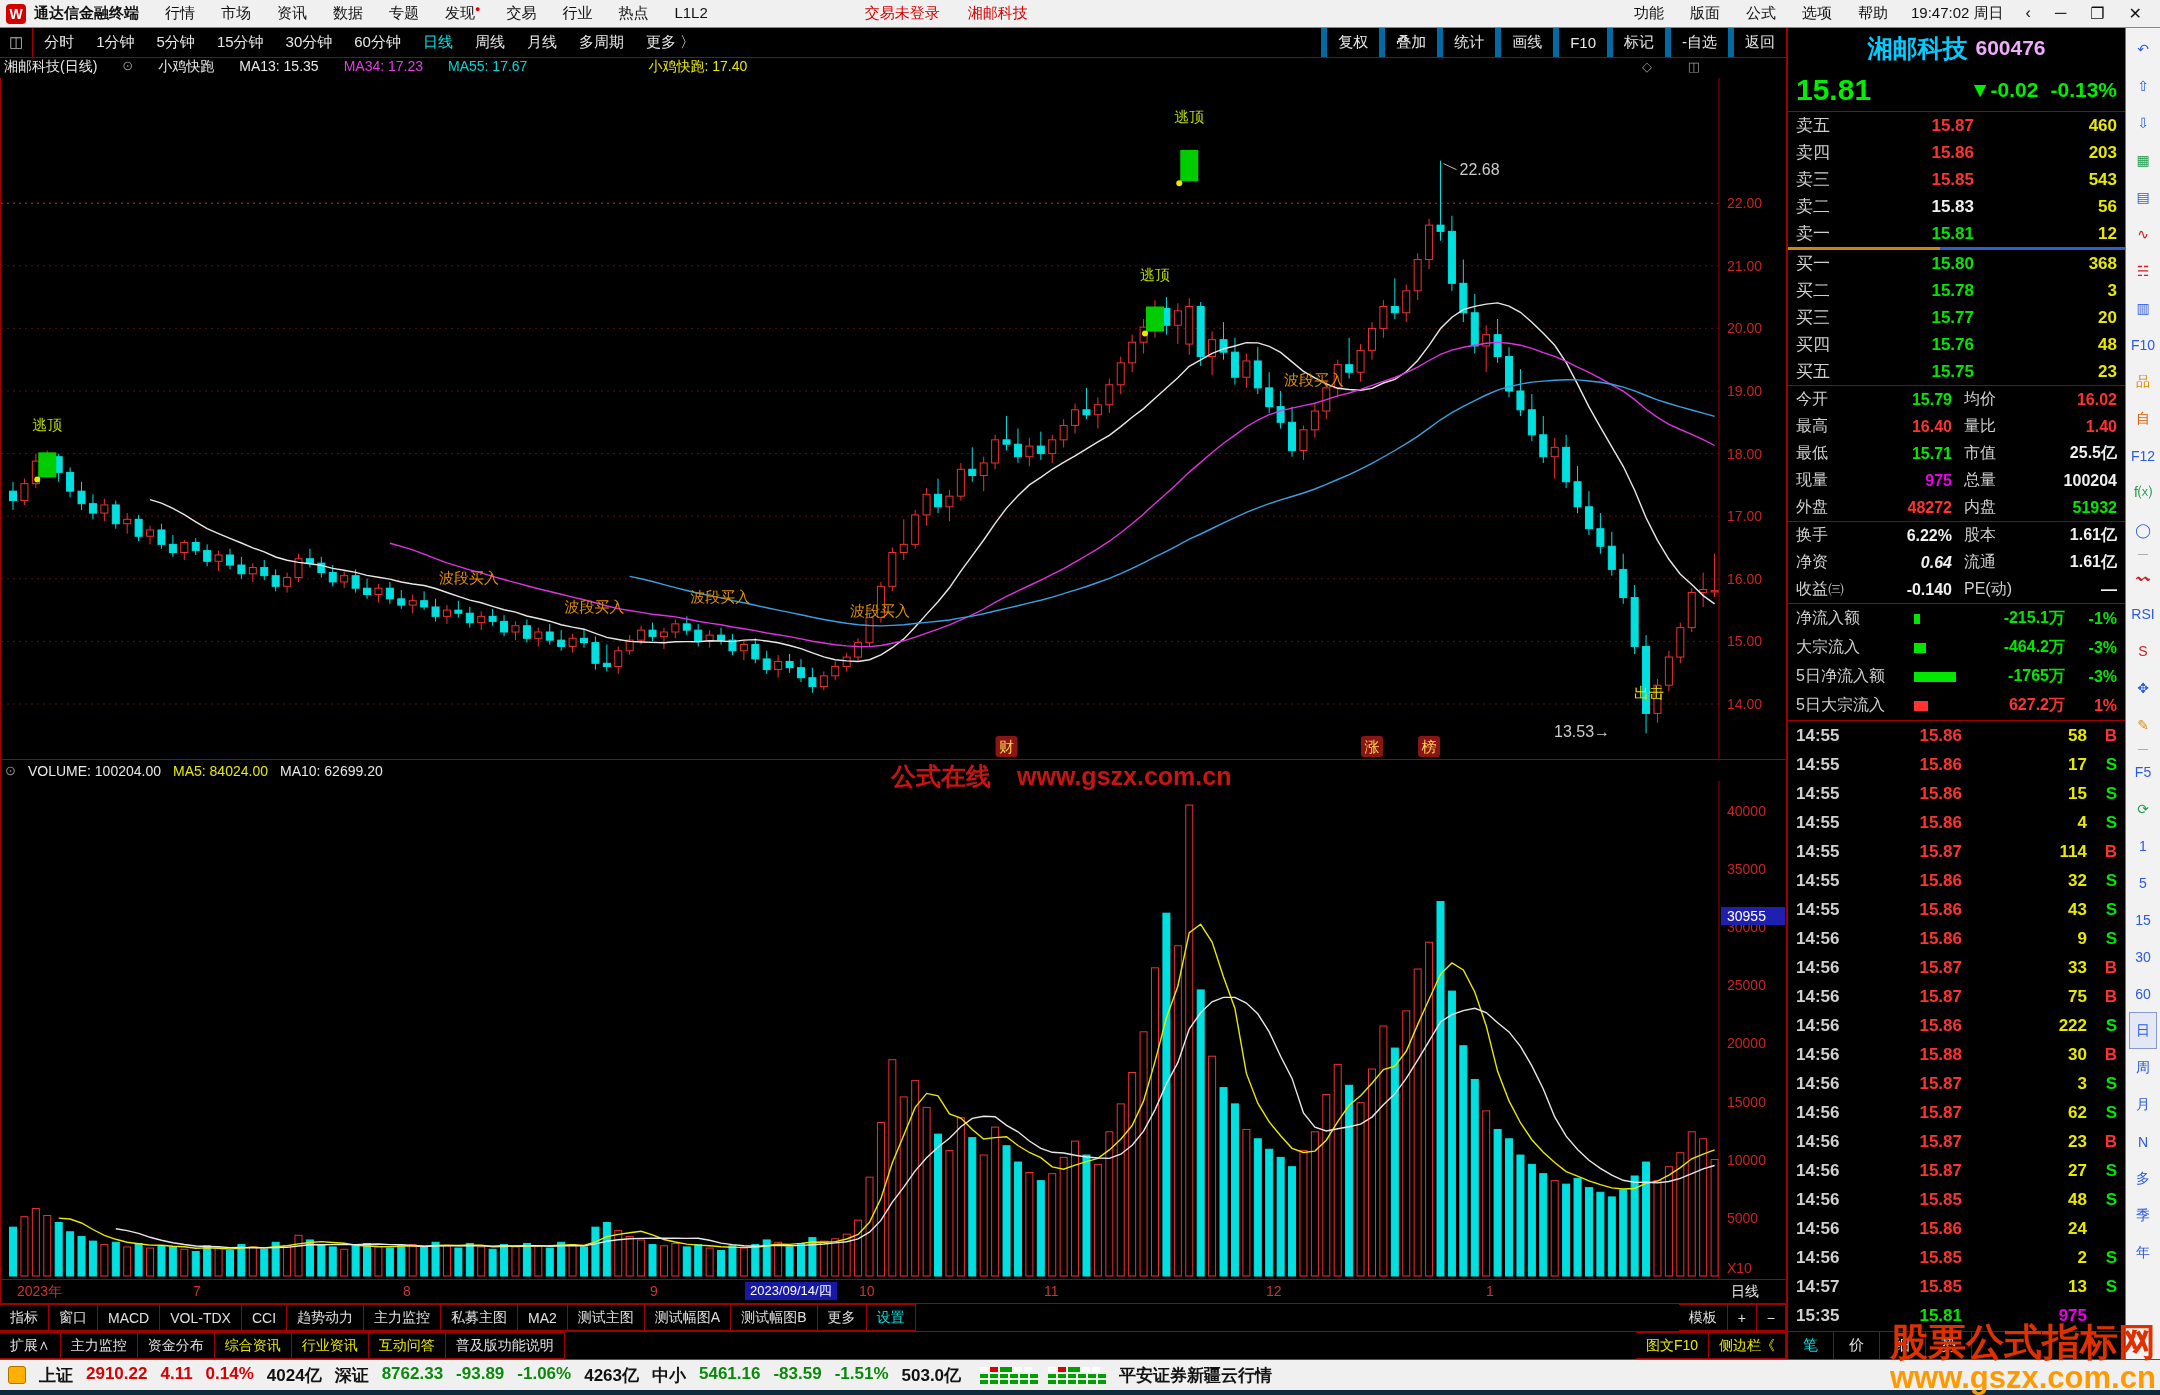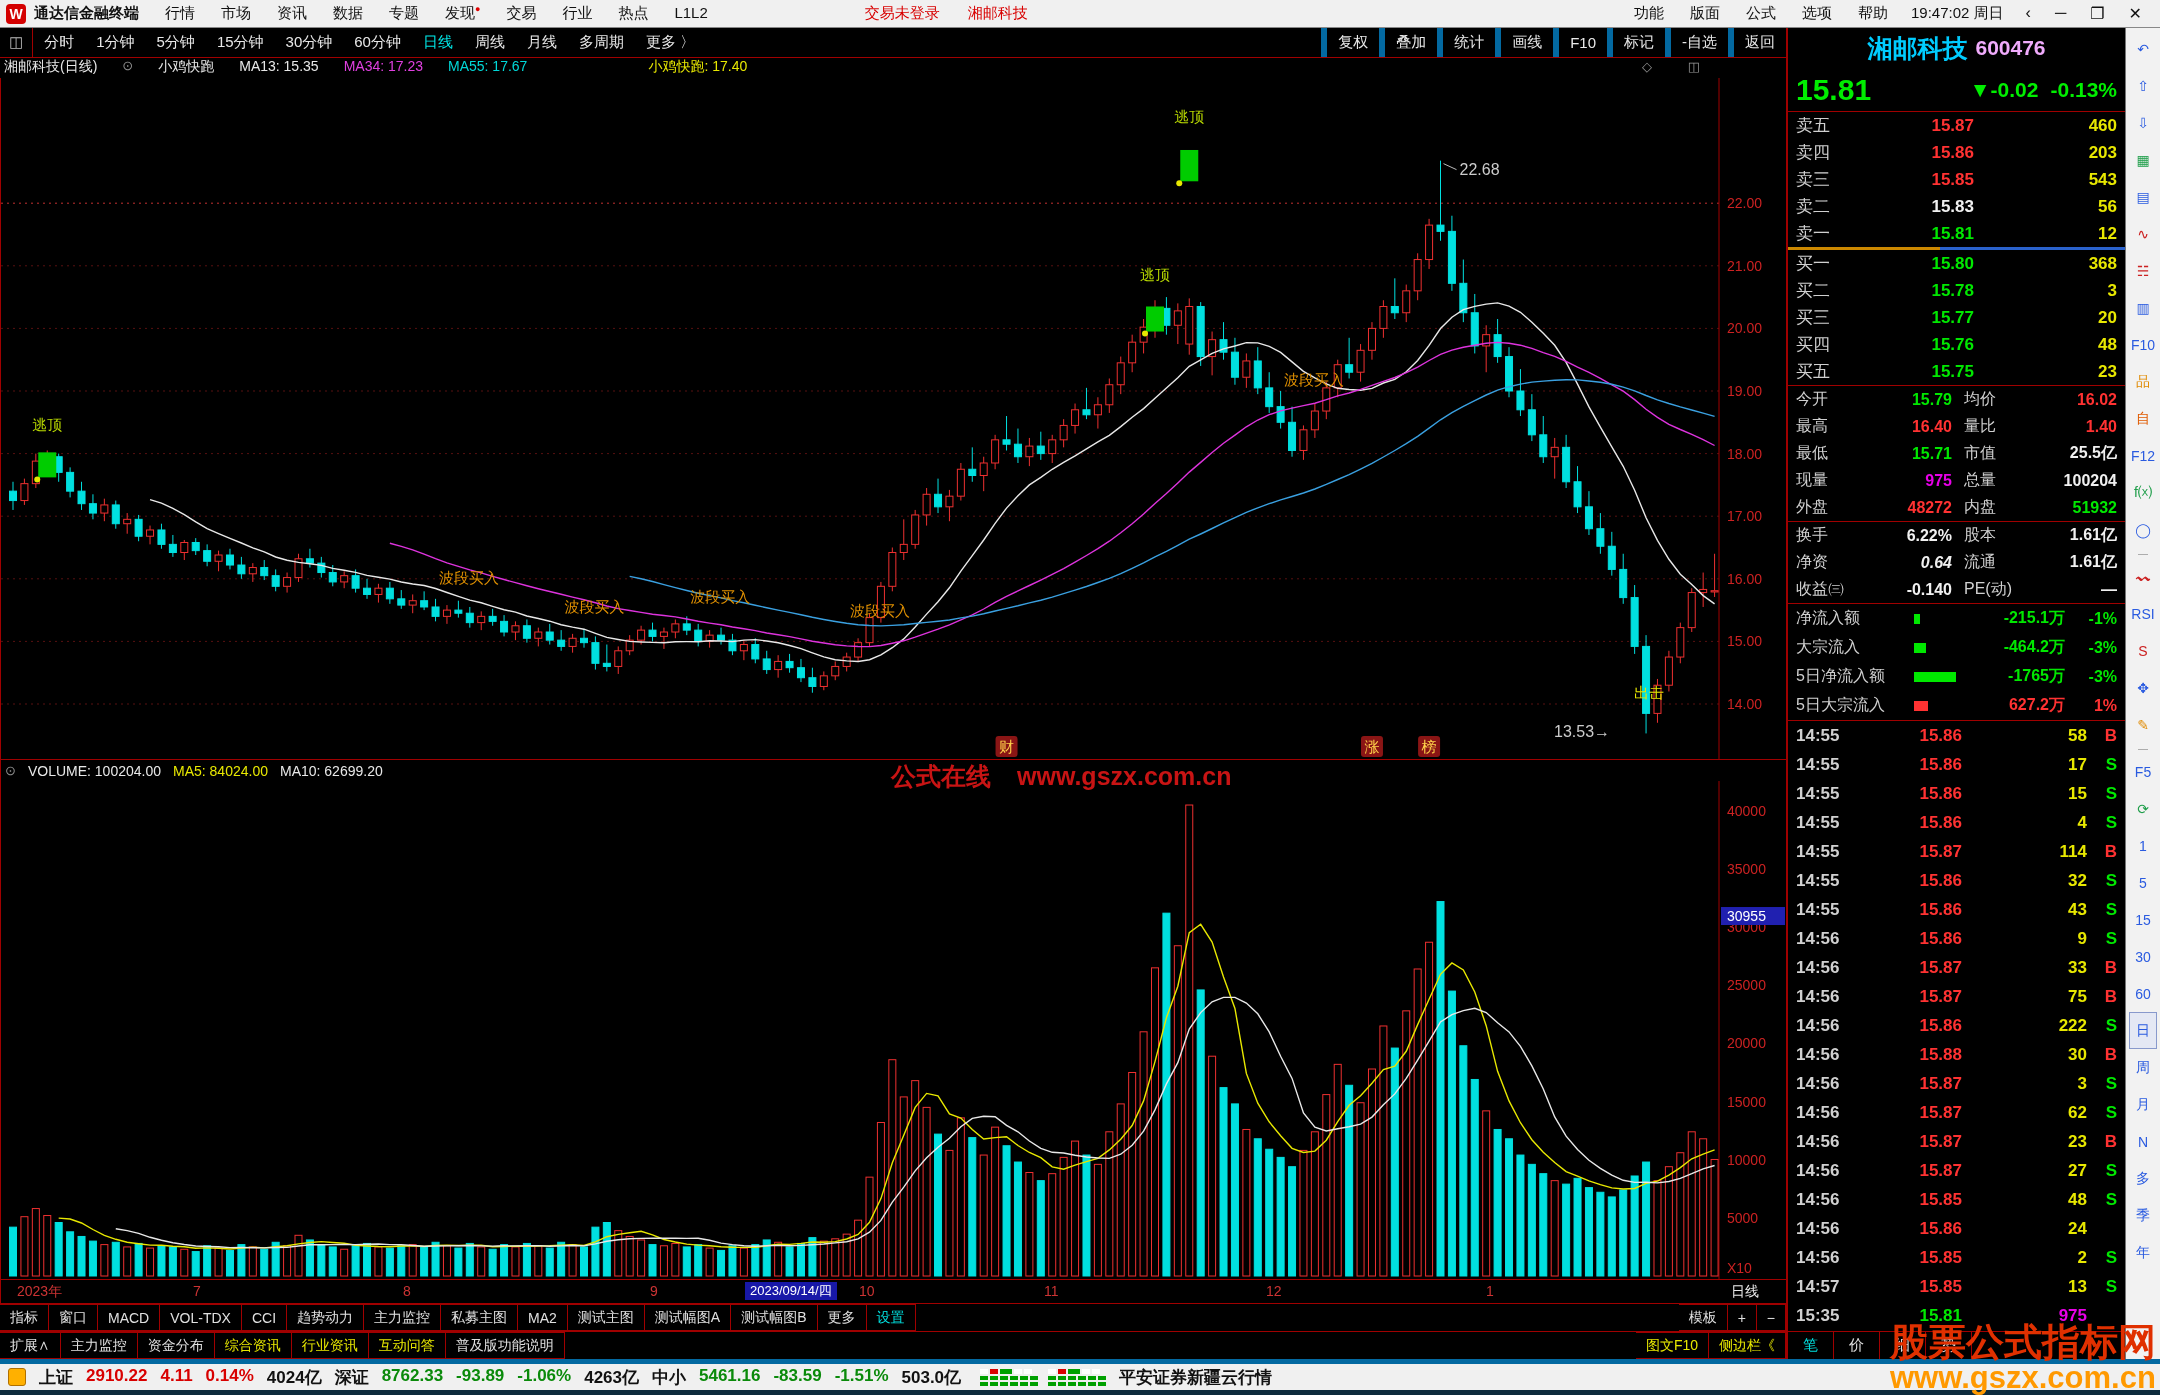--- a/index.html
+++ b/index.html
@@ -101,21 +101,21 @@
   .q-tab { width:46px; border-right:1px solid #a00000; color:#e0e0e0; font-size:15px; display:flex; align-items:center; justify-content:center; }
   .q-tab.cyan { color:#00dddd; }
 
   
   .strip { width:34px; background:#f2f2f2; display:flex; flex-direction:column; align-items:center; padding-top:2px; }
   .strip-item { height:37px; display:flex; align-items:center; justify-content:center; font-size:14px; color:#2a5be0; width:28px; }
   .strip-item.sel { border:1px solid #8899cc; background:#e4e8f4; }
   .strip-div { height:10px; color:#999; font-size:10px; }
 
   
-  .statusbar { height:31px; background:#f0f0f0; border-top:5px solid #0369a1; display:flex; align-items:center; padding:0 8px; gap:13px; font-size:17px; font-weight:bold; }
+  .statusbar { height:31px; background:#f0f0f0; border-top:1px solid #0369a1; display:flex; align-items:center; padding:0 8px; gap:13px; font-size:17px; font-weight:bold; }
   .sb-icon { width:18px; height:18px; background:#ffb000; border:1px solid #b07000; border-radius:3px; }
   .sb-seg { white-space:nowrap; }
   .sb-blocks { display:flex; gap:10px; margin-left:6px; }
   .blockgrid { display:flex; flex-direction:column; gap:2px; }
   .blockgrid .r { display:flex; gap:2px; }
   .bk { width:8px; height:5px; }
   .bottomedge { height:5px; background:#0d2b3c; }
 </style>
 </head>
 <body>

